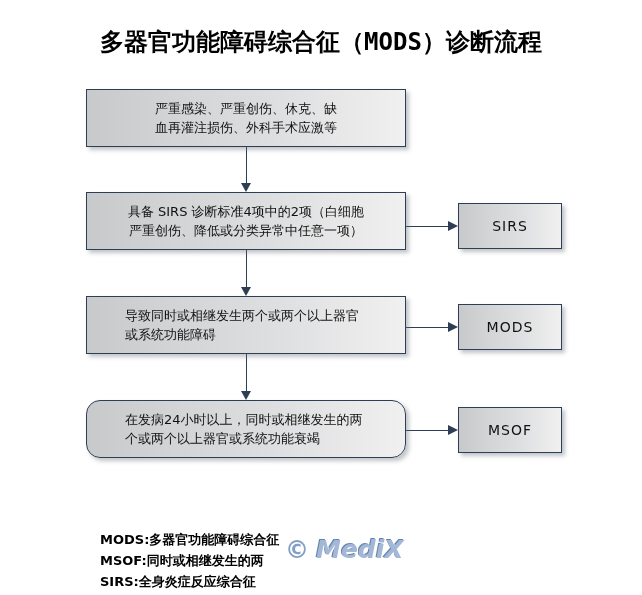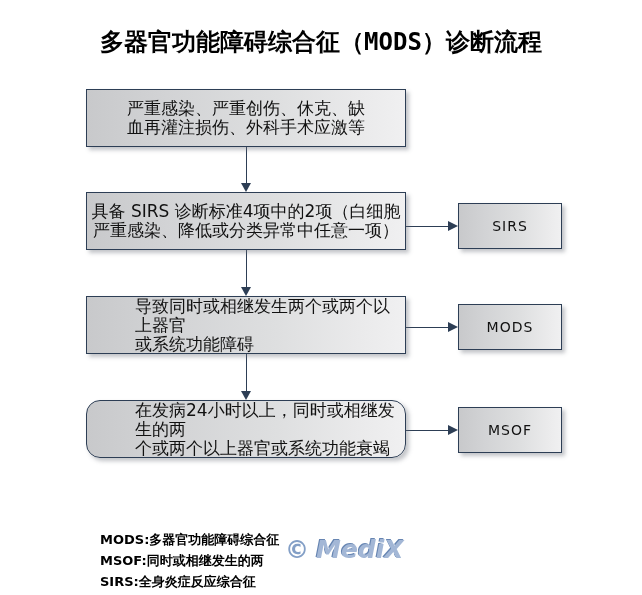--- a/index.html
+++ b/index.html
@@ -46,27 +46,27 @@
     background: linear-gradient(to right, #c8c9cb 0%, #d2d3d5 25%, #dedfe0 60%, #ebebec 88%, #f0f0f1 100%);
     box-shadow: 3px 3px 4px rgba(110,115,125,0.42);
     display: flex;
     align-items: center;
   }
 
   .node-main {
     left: 86px;
     width: 320px;
     height: 58px;
-    padding-left: 48px;
+    padding-left: 38px;
     padding-right: 10px;
   }
 
   .node-main .node-text {
     font-family: "DejaVu Sans", "Liberation Sans", sans-serif;
-    font-size: 17px;
+    font-size: 13px;
     line-height: 19px;
     color: #111111;
     text-align: left;
     white-space: pre-line;
   }
 
   .node-main.centered { padding-left: 0; padding-right: 0; justify-content: center; }
   .node-main.centered .node-text { text-align: center; }
 
   .node-side {
@@ -177,21 +177,21 @@
   <div class="conn conn-h" style="left:406px; top:430px; width:42px;"></div>
   <div class="arrow-right" style="left:448px; top:425px;"></div>
 
   <div class="node node-main centered" id="box-trigger">
     <span class="node-text">严重感染、严重创伤、休克、缺
 血再灌注损伤、外科手术应激等</span>
   </div>
 
   <div class="node node-main centered" id="box-sirs-crit">
     <span class="node-text">具备 SIRS 诊断标准4项中的2项（白细胞
-严重感染、降低或分类异常中任意一项）</span>
+严重创伤、降低或分类异常中任意一项）</span>
   </div>
 
   <div class="node node-main" id="box-mods-crit">
     <span class="node-text">导致同时或相继发生两个或两个以上器官
 或系统功能障碍</span>
   </div>
 
   <div class="node node-main" id="box-msof-crit">
     <span class="node-text">在发病24小时以上，同时或相继发生的两
 个或两个以上器官或系统功能衰竭</span>

